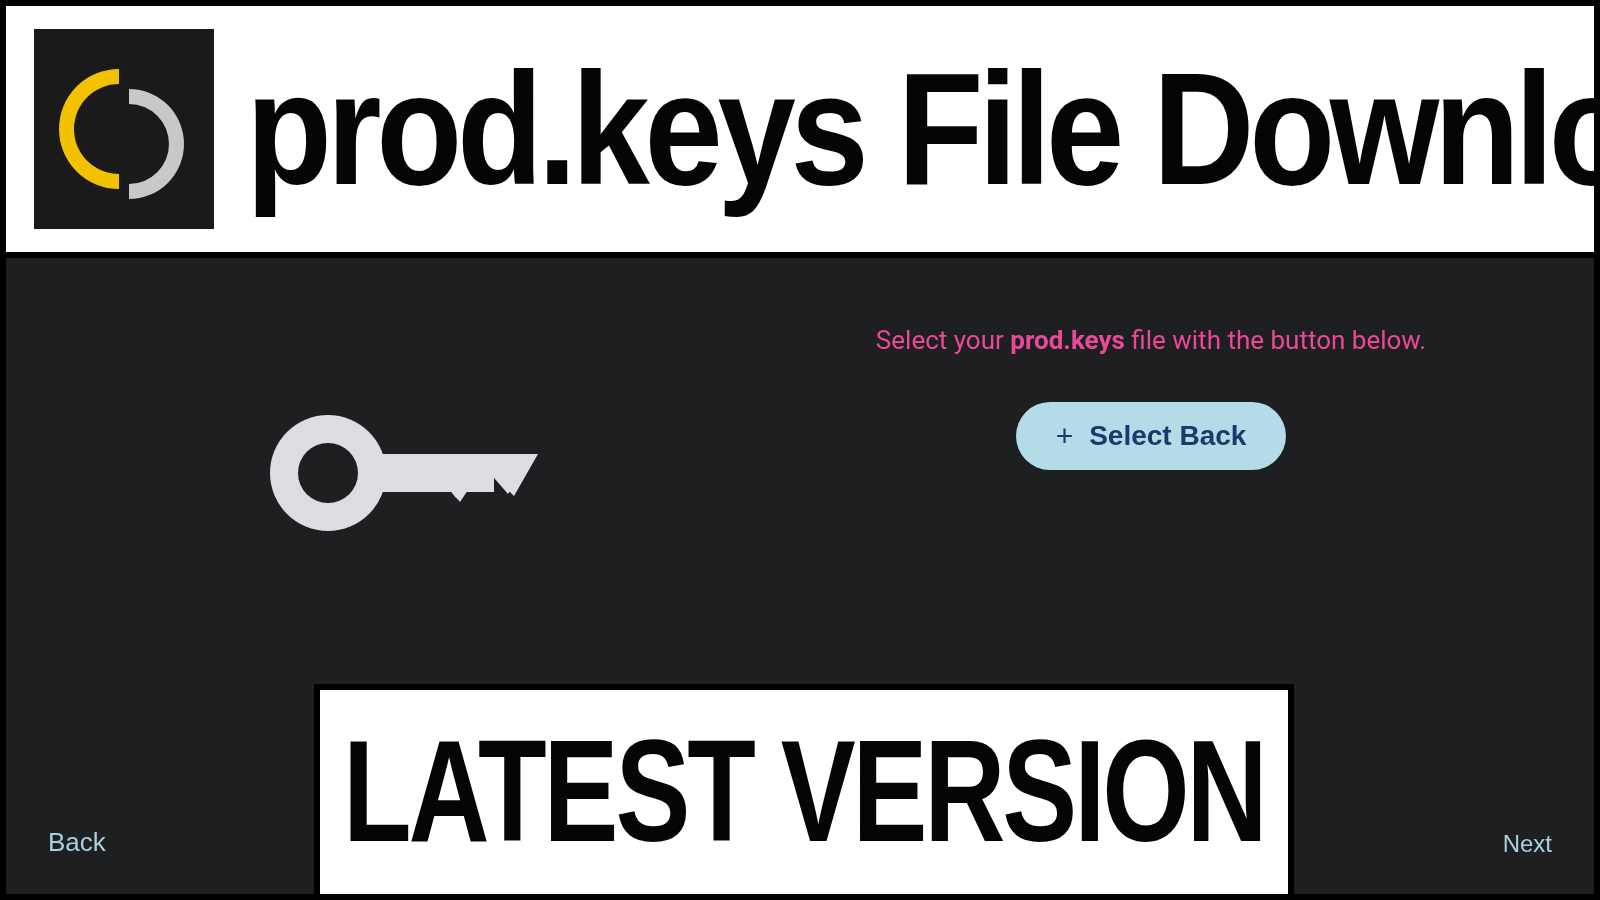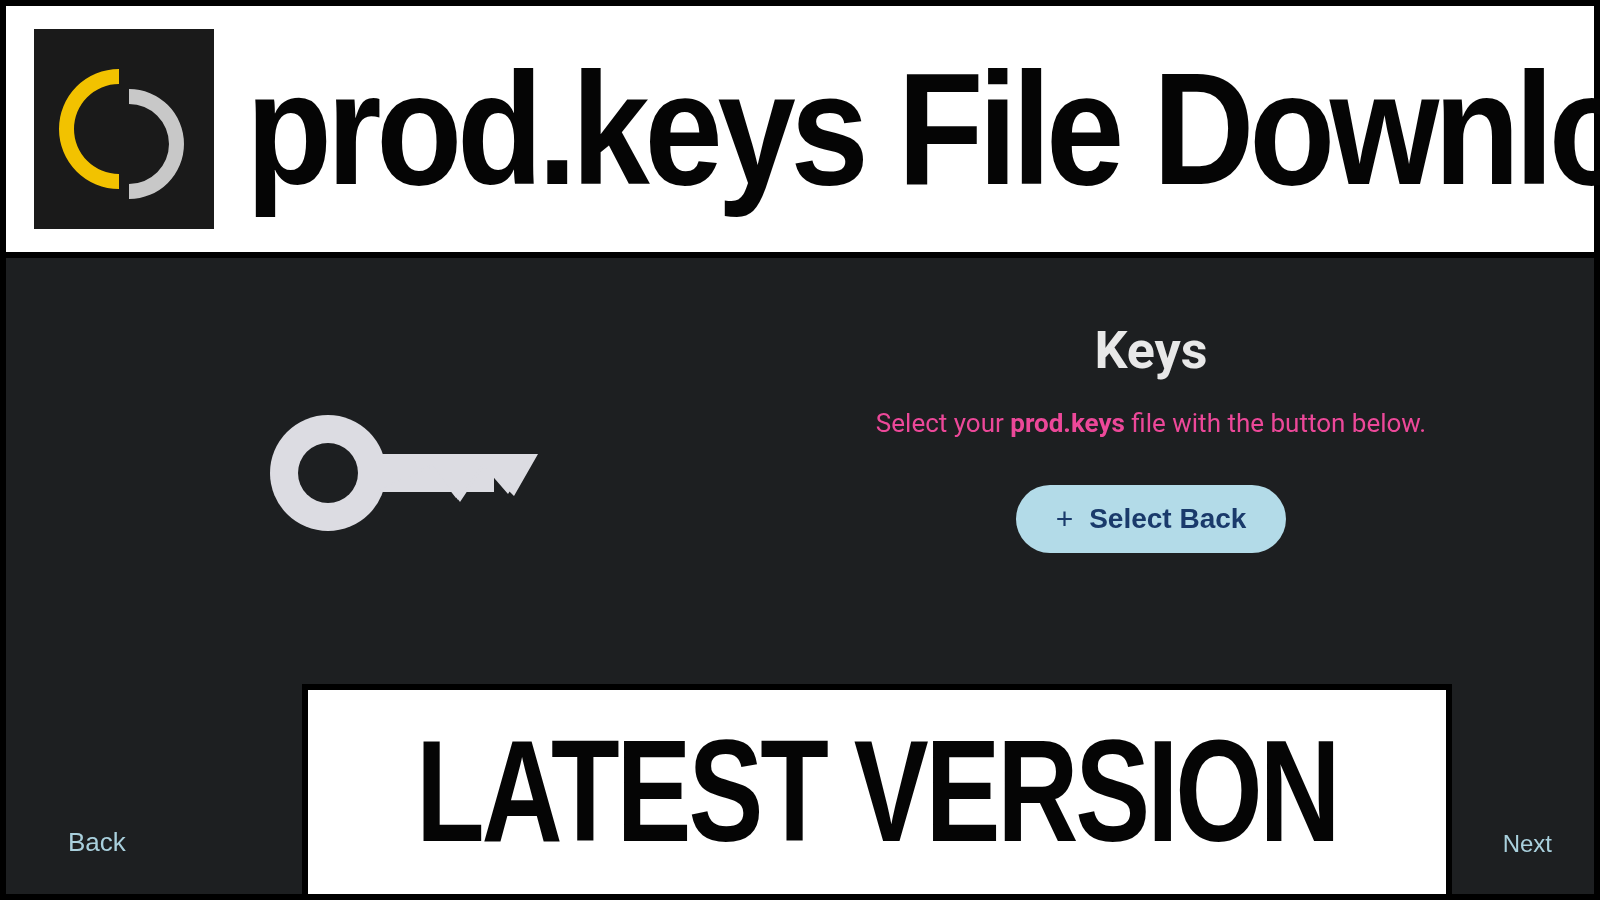--- a/index.html
+++ b/index.html
@@ -103,38 +103,37 @@
   .back-btn {
     position: absolute;
     left: 42px;
     bottom: 36px;
     color: #a9d0dd;
     font-size: 26px;
     font-weight: 500;
     background: none;
     border: none;
     cursor: pointer;
-    margin-left: 20px;
   }
   .next-btn {
     position: absolute;
     right: 42px;
     bottom: 36px;
     color: #a9d0dd;
     font-size: 24px;
     font-weight: 500;
     background: none;
     border: none;
     cursor: pointer;
   }
   .bottom-banner {
     position: absolute;
-    left: 296px;
+    left: 308px;
     bottom: 0;
-    width: 1150px;
+    width: 980px;
     height: 210px;
     background: #fff;
     border: 6px solid #000;
     border-bottom: none;
     display: flex;
     align-items: center;
     justify-content: center;
   }
   .bottom-text {
     font-family: Arial, Helvetica, sans-serif;
@@ -168,21 +167,20 @@
         <circle cx="72" cy="85" r="58" fill="#dcdce2"></circle>
         <circle cx="72" cy="85" r="30" fill="#1d1f21"></circle>
         <path d="M 120 68 L 280 68 L 255 100 L 225 72 L 200 110 L 170 72 L 120 102 Z" fill="#dcdce2"></path>
         <rect x="118" y="66" width="120" height="38" fill="#dcdce2"></rect>
         <path d="M 235 66 L 282 66 L 258 108 L 228 78 L 204 114 L 178 78 L 118 104 L 118 66 Z" fill="#dcdce2"></path>
         <path d="M 118 66 L 278 66 L 252 106 L 226 76 L 202 112 L 176 76 L 118 104 Z" fill="#dcdce2"></path>
       </svg>
     </div>
 
     <div class="text-column">
-      <div class="keys-heading">Keys</div>
       <div class="keys-subtext">
         <span>Select your </span><b>prod.keys</b><span> file with the button below.</span>
       </div>
       <button class="select-keys-btn">
         <span class="plus-sign">+</span>
         <span>Select Back</span>
       </button>
     </div>
 
     <button class="back-btn">Back</button>

